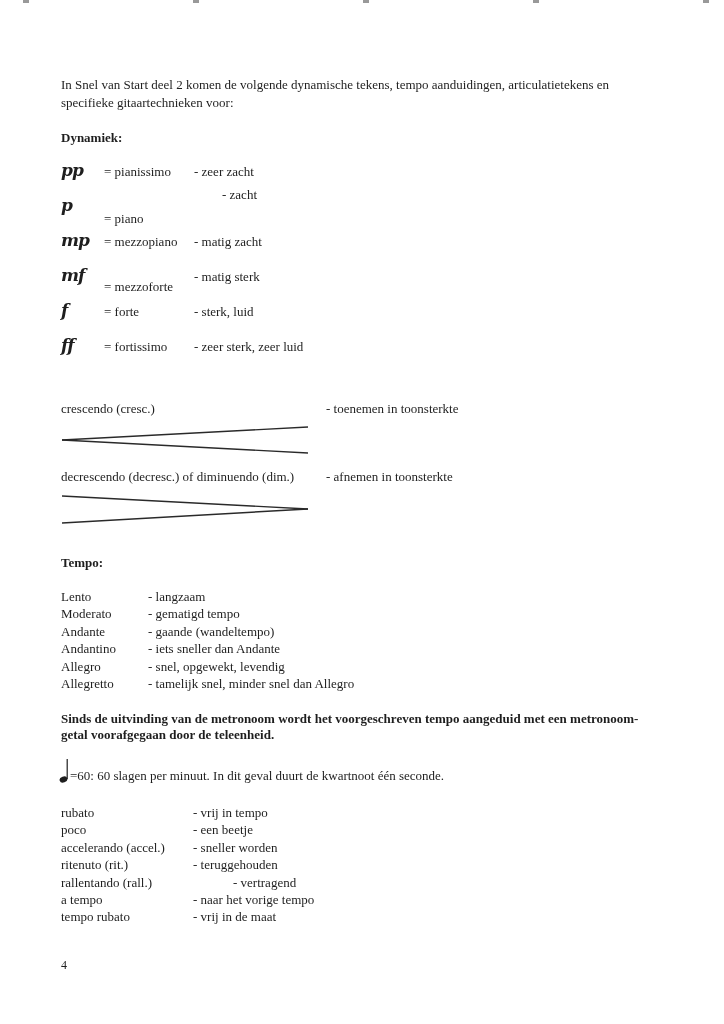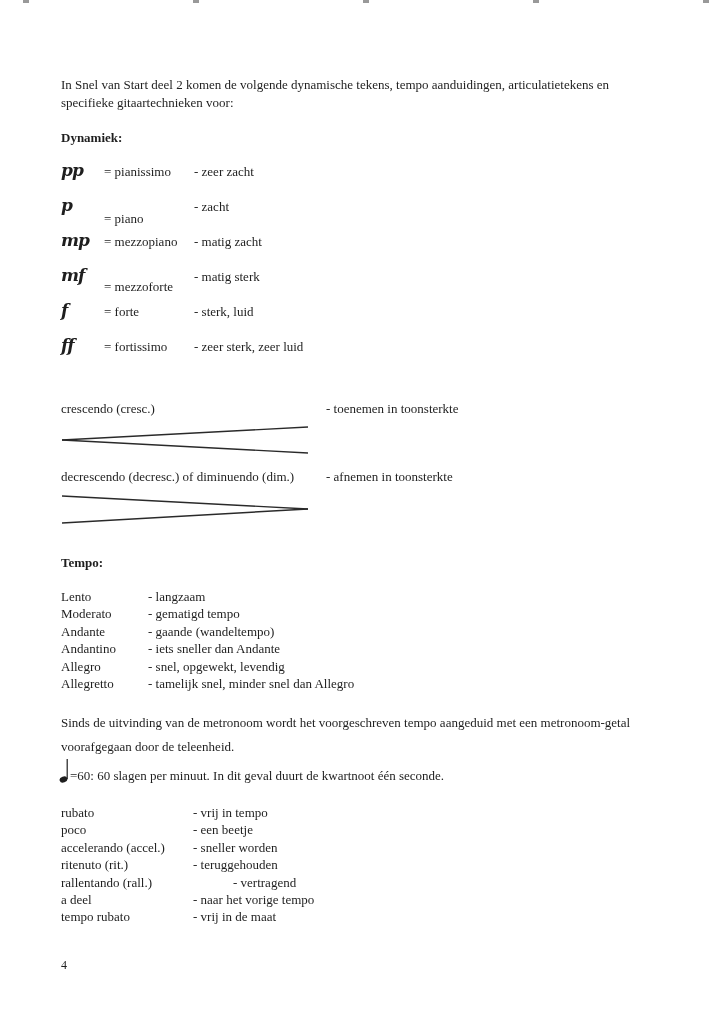--- a/index.html
+++ b/index.html
@@ -11,21 +11,21 @@
     .edge-mark { position: absolute; top: 0; width: 6px; height: 3px; background: #555; opacity: .6; }
     .intro { left: 61px; top: 76px; line-height: 17.5px; white-space: normal; width: 600px; }
     .heading { font-weight: bold; }
     .dyn-sym { position: absolute; left: 61px; font-style: italic; font-weight: bold; font-size: 17px; font-family: "DejaVu Serif", serif; letter-spacing: -1px; }
     .dyn-name { position: absolute; left: 104px; }
     .dyn-desc { position: absolute; left: 194px; }
     .tempo-term { position: absolute; left: 61px; }
     .tempo-desc { position: absolute; left: 148px; }
     .exp-term { position: absolute; left: 61px; }
     .exp-desc { position: absolute; left: 193px; }
-    .para { left: 61px; top: 711px; width: 600px; line-height: 24px; white-space: normal; }
+    .para { left: 61px; top: 711px; width: 600px; line-height: 16px; white-space: normal; font-weight: bold; }
     .page-num { left: 61px; top: 958px; font-size: 12px; }
     svg.hairpin { position: absolute; left: 60px; }
   </style>
 </head>
 <body>
 
 <div class="edge-mark" style="left:23px;"></div>
 <div class="edge-mark" style="left:193px;"></div>
 <div class="edge-mark" style="left:363px;"></div>
 <div class="edge-mark" style="left:533px;"></div>
@@ -37,21 +37,21 @@
 
 <div>
   <div>
     <span class="dyn-sym" style="top:160px;">pp</span>
     <span class="dyn-name" style="top:164px;">= pianissimo</span>
     <span class="dyn-desc" style="top:164px;">- zeer zacht</span>
   </div>
   <div>
     <span class="dyn-sym" style="top:195px;">p</span>
     <span class="dyn-name" style="top:211px;">= piano</span>
-    <span class="dyn-desc" style="top:199px;">- zacht</span>
+    <span class="dyn-desc" style="top:187px;margin-left:28px;">- zacht</span>
   </div>
   <div>
     <span class="dyn-sym" style="top:230px;">mp</span>
     <span class="dyn-name" style="top:234px;">= mezzopiano</span>
     <span class="dyn-desc" style="top:234px;">- matig zacht</span>
   </div>
   <div>
     <span class="dyn-sym" style="top:265px;">mf</span>
     <span class="dyn-name" style="top:279px;font-family:Liberation Serif, serif;">= mezzoforte</span>
     <span class="dyn-desc" style="top:269px;">- matig sterk</span>
@@ -140,21 +140,21 @@
     </div>
   <div>
       <span class="exp-term" style="top:857px;">ritenuto (rit.)</span>
       <span class="exp-desc" style="top:857px;">- teruggehouden</span>
     </div>
   <div>
       <span class="exp-term" style="top:875px;">rallentando (rall.)</span>
       <span class="exp-desc" style="top:875px;margin-left:40px;">- vertragend</span>
     </div>
   <div>
-      <span class="exp-term" style="top:892px;">a deel</span>
+      <span class="exp-term" style="top:892px;">a tempo</span>
       <span class="exp-desc" style="top:892px;">- naar het vorige tempo</span>
     </div>
   <div>
       <span class="exp-term" style="top:909px;">tempo rubato</span>
       <span class="exp-desc" style="top:909px;">- vrij in de maat</span>
     </div>
 </div>
 
 <div class="abs page-num">4</div>
 

